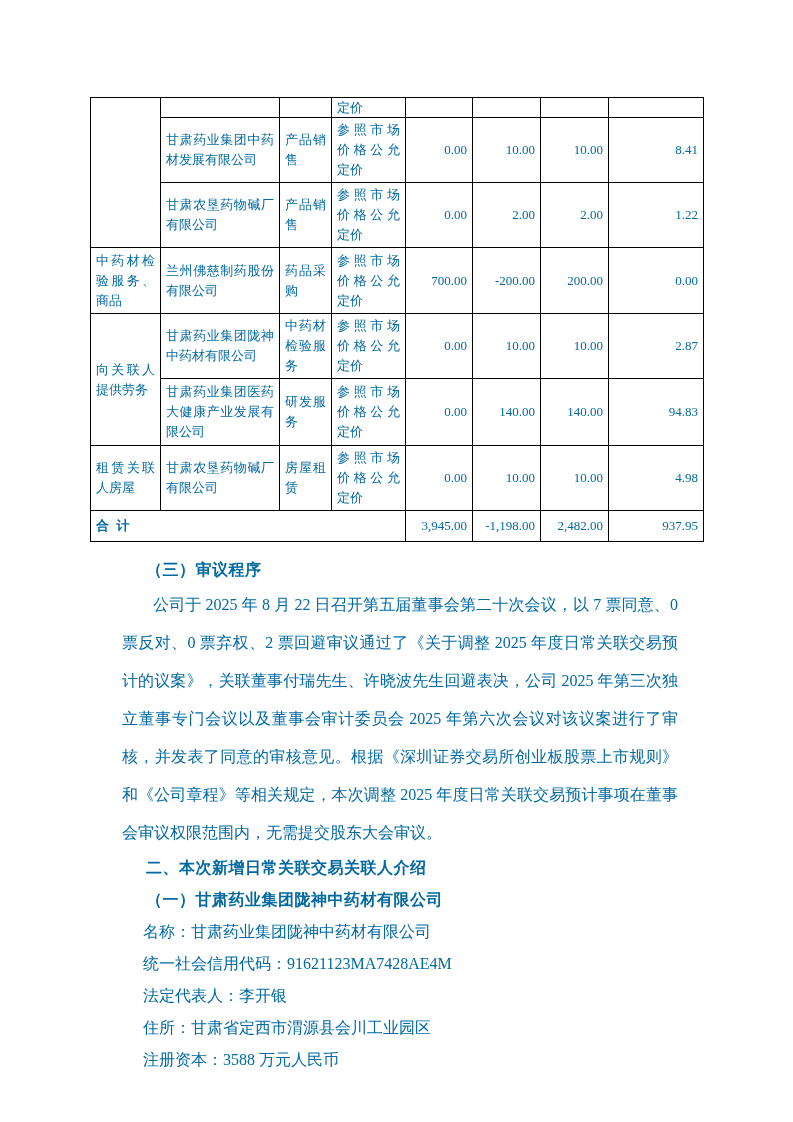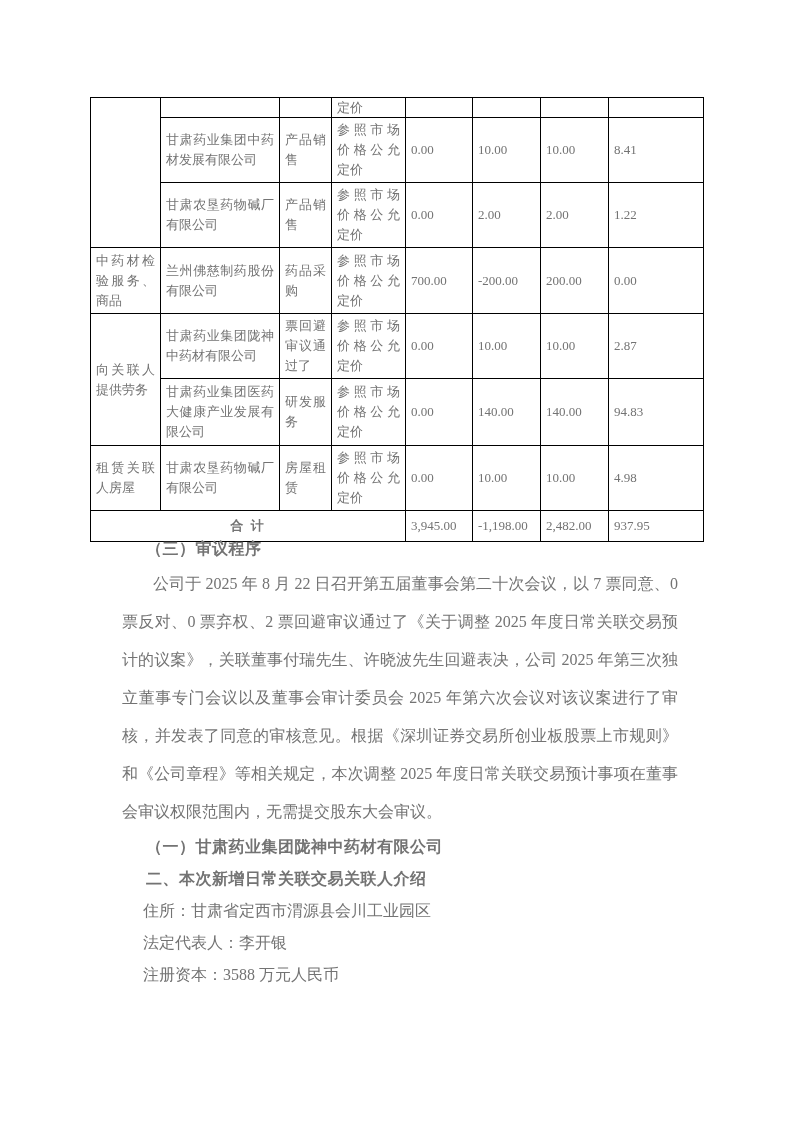--- a/index.html
+++ b/index.html
@@ -2,21 +2,21 @@
 <html><head>
 <meta charset="utf-8">
 <style>
   html, body { margin: 0; padding: 0; background: #e8e8e8; }
   .page {
     position: relative;
     width: 793px;
     height: 1122px;
     margin: 0 auto;
     background: #ffffff;
-    color: #737373;
+    color: #0369a1;
     font-family: "Liberation Serif", "DejaVu Serif", serif;
     overflow: hidden;
   }
 
   
   table.rpt {
     position: absolute;
     left: 90px;
     top: 97px;
     width: 613px;
@@ -29,23 +29,23 @@
     line-height: 20px;
     padding: 2px 5px;
     vertical-align: middle;
     word-break: break-all;
     overflow: hidden;
   }
   td.cat, td.party, td.content, td.pricing {
     text-align: justify;
     text-justify: inter-ideograph;
   }
-  td.num { text-align: left; padding: 2px 2px; }
+  td.num { text-align: right; padding: 2px 2px; }
   td.total-label {
-    text-align: center;
+    text-align: left;
     font-weight: bold;
     font-family: "Liberation Sans", "DejaVu Sans", sans-serif;
     letter-spacing: 2px;
   }
   tr.r1 td { line-height: 17px; padding-top: 1px; padding-bottom: 1px; }
 
   
   .textblock {
     position: absolute;
     left: 122px;
@@ -53,21 +53,21 @@
     width: 556px;
     font-size: 16px;
   }
   .h-bold {
     font-family: "Liberation Sans", "DejaVu Sans", sans-serif;
     font-weight: bold;
     padding-left: 24px;
     line-height: 32px;
     letter-spacing: 0.5px;
   }
-  .h3 { line-height: 32px; }
+  .h3 { line-height: 32px; margin-top: 21px; }
   .para {
     text-indent: 31px;
     text-align: justify;
     text-justify: inter-ideograph;
     line-height: 38px;
   }
   .item-title { padding-left: 21px; line-height: 32px; }
   .info-line  { padding-left: 21px; line-height: 32px; }
 </style>
 </head>
@@ -121,21 +121,21 @@
         <td class="content">药品采购</td>
         <td class="pricing">参照市场价格公允定价</td>
         <td class="num">700.00</td>
         <td class="num">-200.00</td>
         <td class="num">200.00</td>
         <td class="num">0.00</td>
       </tr>
       <tr style="height:61px">
         <td class="cat" rowspan="2">向关联人提供劳务</td>
         <td class="party">甘肃药业集团陇神中药材有限公司</td>
-        <td class="content">票回避审议通过了</td>
+        <td class="content">中药材检验服务</td>
         <td class="pricing">参照市场价格公允定价</td>
         <td class="num">0.00</td>
         <td class="num">10.00</td>
         <td class="num">10.00</td>
         <td class="num">2.87</td>
       </tr>
       <tr style="height:67px">
         <td class="party">甘肃药业集团医药大健康产业发展有限公司</td>
         <td class="content">研发服务</td>
         <td class="pricing">参照市场价格公允定价</td>
@@ -160,20 +160,22 @@
         <td class="num">-1,198.00</td>
         <td class="num">2,482.00</td>
         <td class="num">937.95</td>
       </tr>
     </tbody>
   </table>
 
   <div class="textblock">
     <div class="h-bold h3">（三）审议程序</div>
     <div class="para">公司于 2025 年 8 月 22 日召开第五届董事会第二十次会议，以 7 票同意、0 票反对、0 票弃权、2 票回避审议通过了《关于调整 2025 年度日常关联交易预计的议案》，关联董事付瑞先生、许晓波先生回避表决，公司 2025 年第三次独立董事专门会议以及董事会审计委员会 2025 年第六次会议对该议案进行了审核，并发表了同意的审核意见。根据《深圳证券交易所创业板股票上市规则》和《公司章程》等相关规定，本次调整 2025 年度日常关联交易预计事项在董事会审议权限范围内，无需提交股东大会审议。</div>
+    <div class="h-bold">二、本次新增日常关联交易关联人介绍</div>
     <div class="h-bold">（一）甘肃药业集团陇神中药材有限公司</div>
-    <div class="h-bold">二、本次新增日常关联交易关联人介绍</div>
+    <div class="info-line">名称：甘肃药业集团陇神中药材有限公司</div>
+    <div class="info-line">统一社会信用代码：91621123MA7428AE4M</div>
+    <div class="info-line">法定代表人：李开银</div>
     <div class="info-line">住所：甘肃省定西市渭源县会川工业园区</div>
-    <div class="info-line">法定代表人：李开银</div>
     <div class="info-line">注册资本：3588 万元人民币</div>
   </div>
 
 </div>
 
 </body></html>

